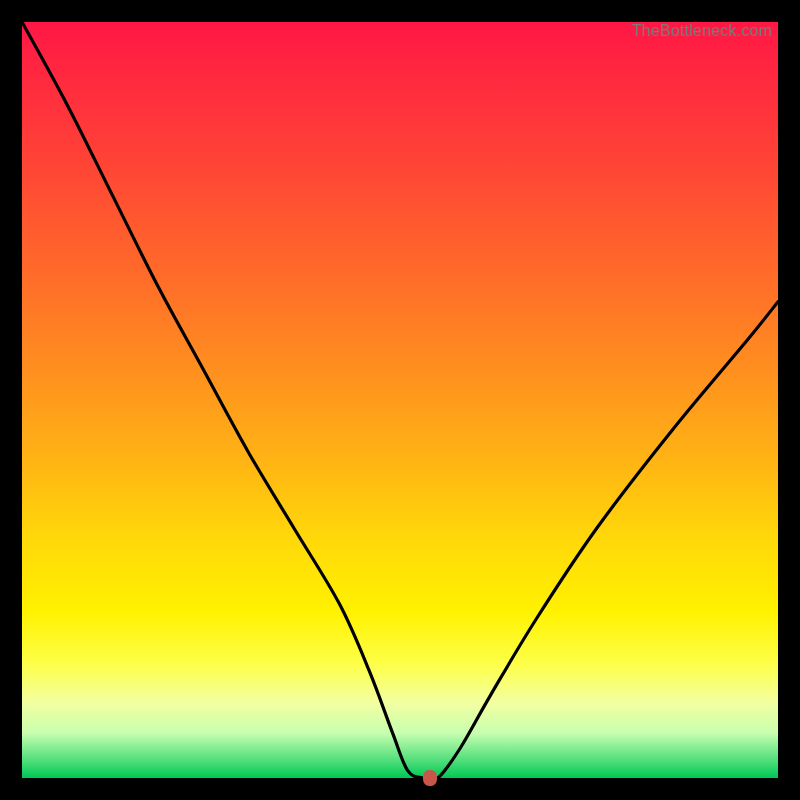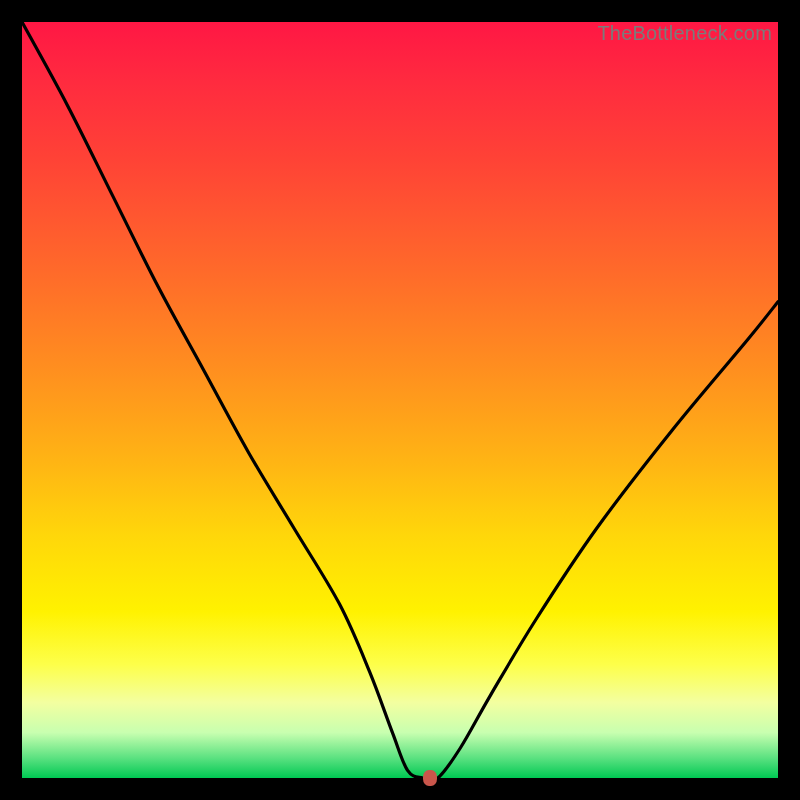--- a/index.html
+++ b/index.html
@@ -41,21 +41,21 @@
       #c8ffb0 94%,
       #56e07e 97.5%,
       #00c853 100%
     );
   }
   .watermark {
     position: absolute;
     top: 0px;
     right: 6px;
     color: #7b7b7b;
-    font-size: 20px;
+    font-size: 16px;
     font-weight: 500;
     letter-spacing: 0.2px;
     user-select: none;
   }
   svg.curve {
     position: absolute;
     left: 0;
     top: 0;
     width: 756px;
     height: 756px;

